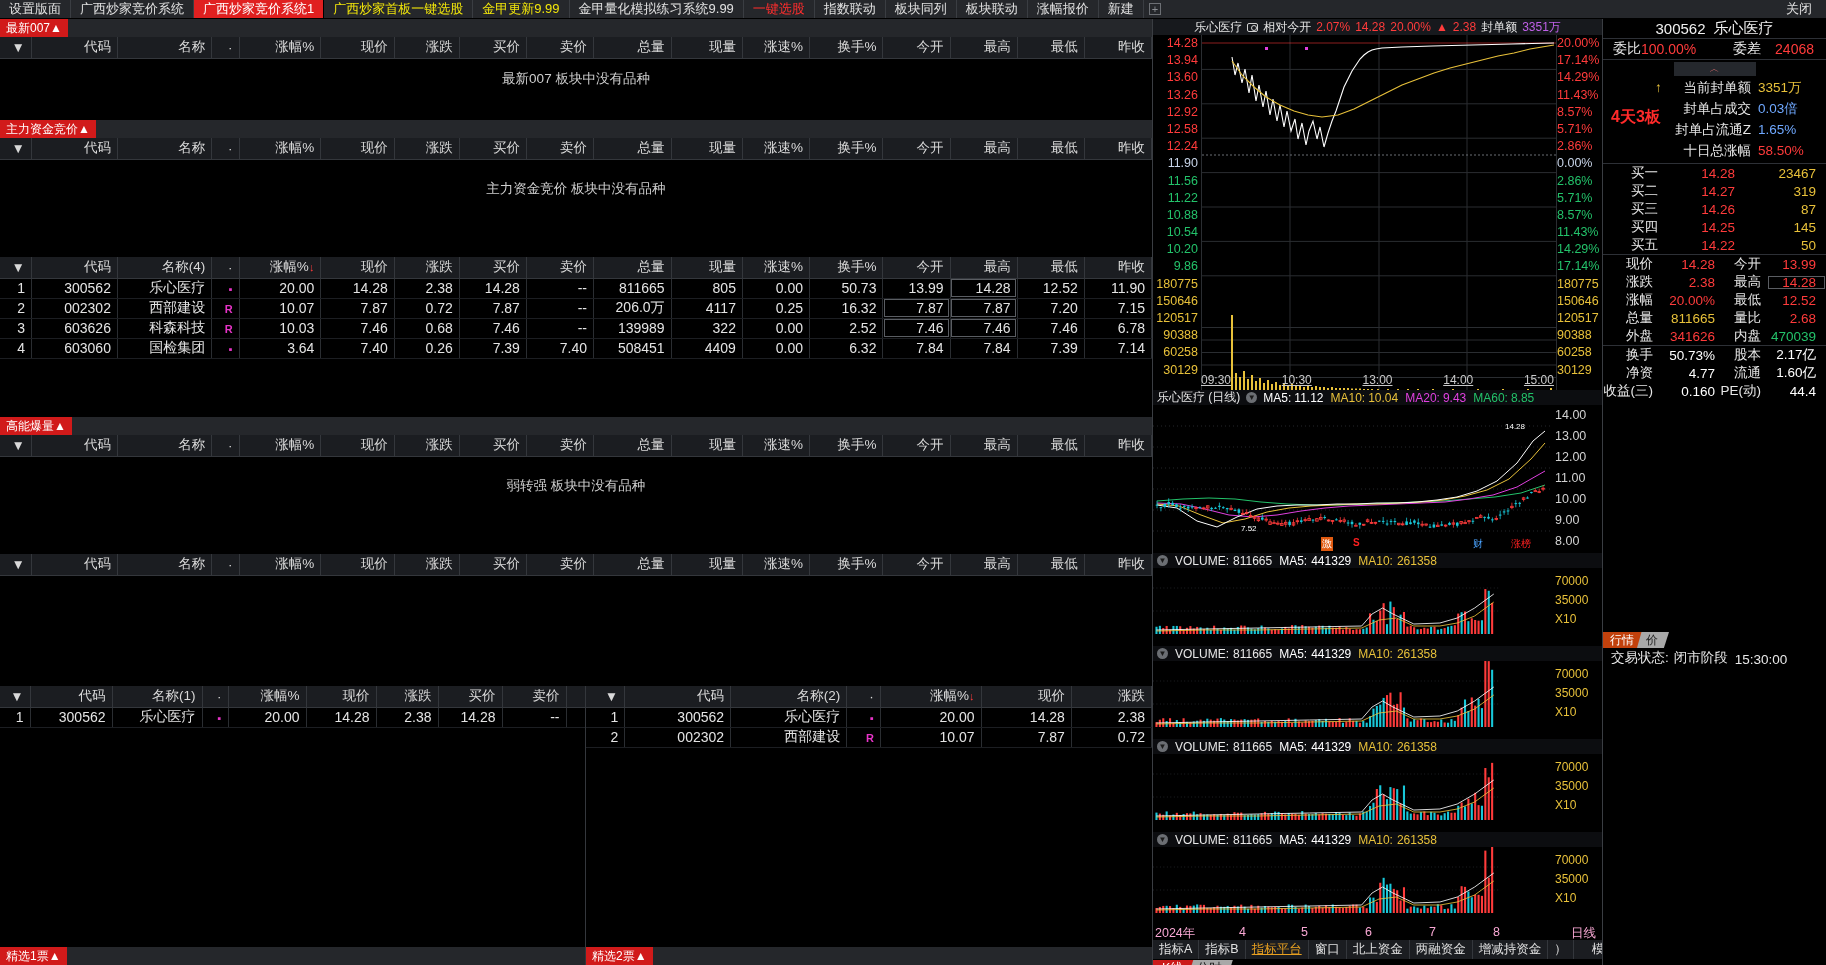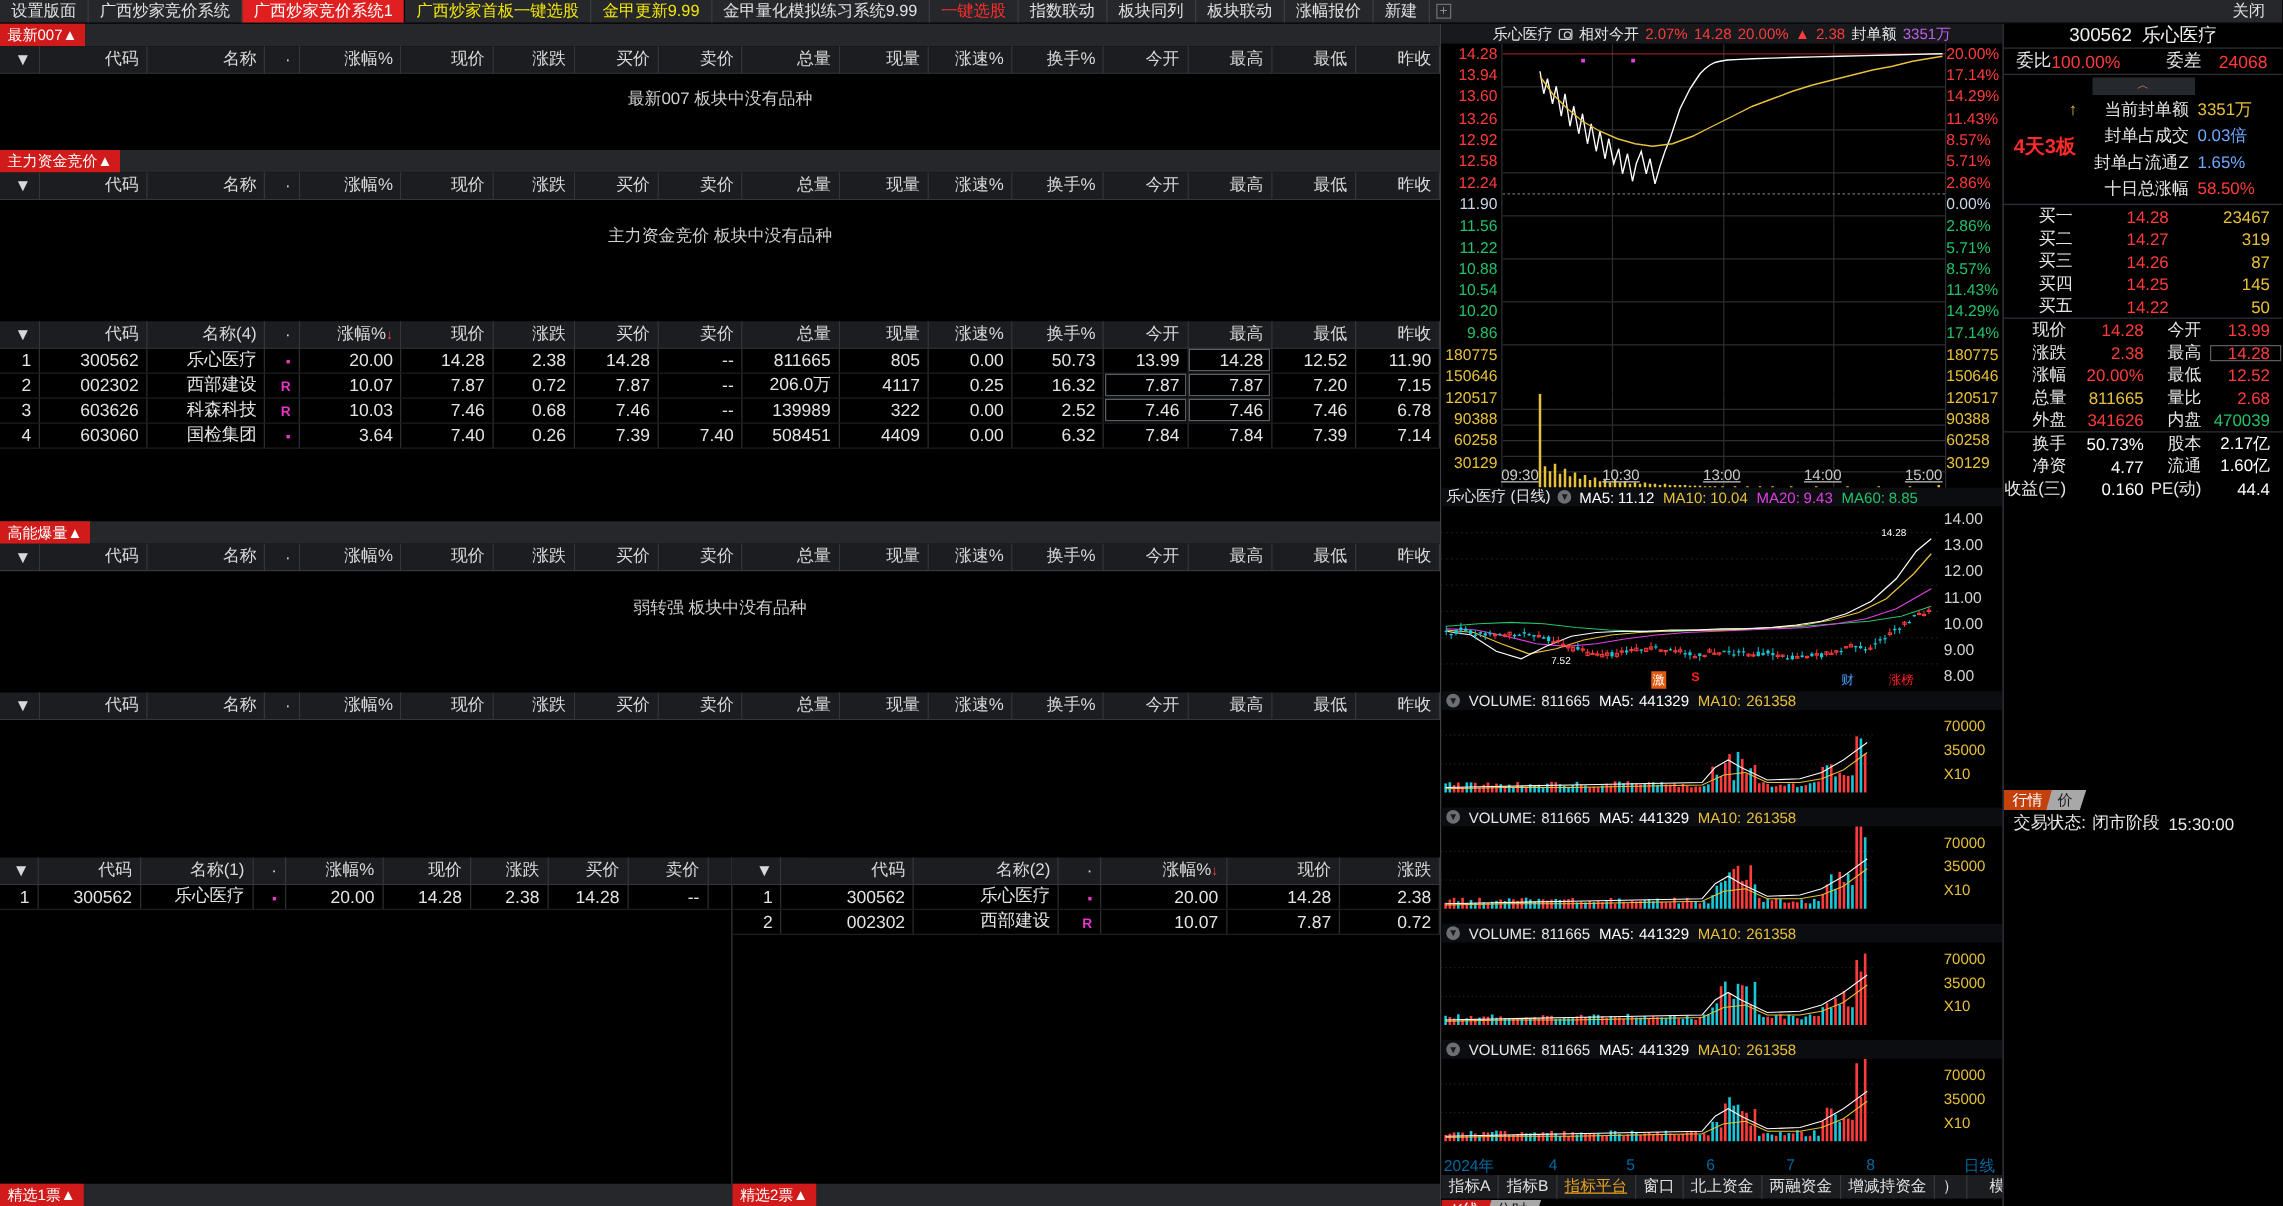--- a/index.html
+++ b/index.html
@@ -123,21 +123,21 @@
   .vol-head{ height:15px; background:#0c0d10; display:flex; align-items:center;
     gap:7px; padding:0 4px; font-size:12px; white-space:nowrap;}
   .vol-head .v{color:#e8e8e8}
   .vol-head .m5{color:#ffffff}
   .vol-head .m10{color:#e8c13a}
   .volrow{ position:relative; height:78px; }
   .volrow .vax{ position:absolute; right:0; top:4px; width:52px; font-size:12px;
     color:#e8c13a; text-align:left;}
   .volrow .vax div{ height:19px; line-height:19px; padding-left:5px;}
   .dateaxis{ height:15px; display:flex; align-items:flex-start;
-    font-size:12.5px; color:#0369a1; padding-left:4px; }
+    font-size:12.5px; color:#f9a8d4; padding-left:4px; }
   .dateaxis span{ position:absolute; }
   .bottombar{ height:19px; background:#1b1d21; display:flex; align-items:stretch;
     font-size:12.5px; }
   .bottombar .b{ display:flex;align-items:center;padding:0 6px;color:#e0e0e0;
     border-right:1px solid #34373c; white-space:nowrap;}
   .bottombar .b.hl2{ color:#e8a020;text-decoration:underline; }
   .bottombar .sp{ flex:1; border:none; }
   .tabsbot{ height:18px; display:flex; align-items:flex-end; background:#000;}
   .tabsbot .t{ font-size:12.5px; padding:0 11px 0 9px; line-height:17px;
     color:#fff; }

